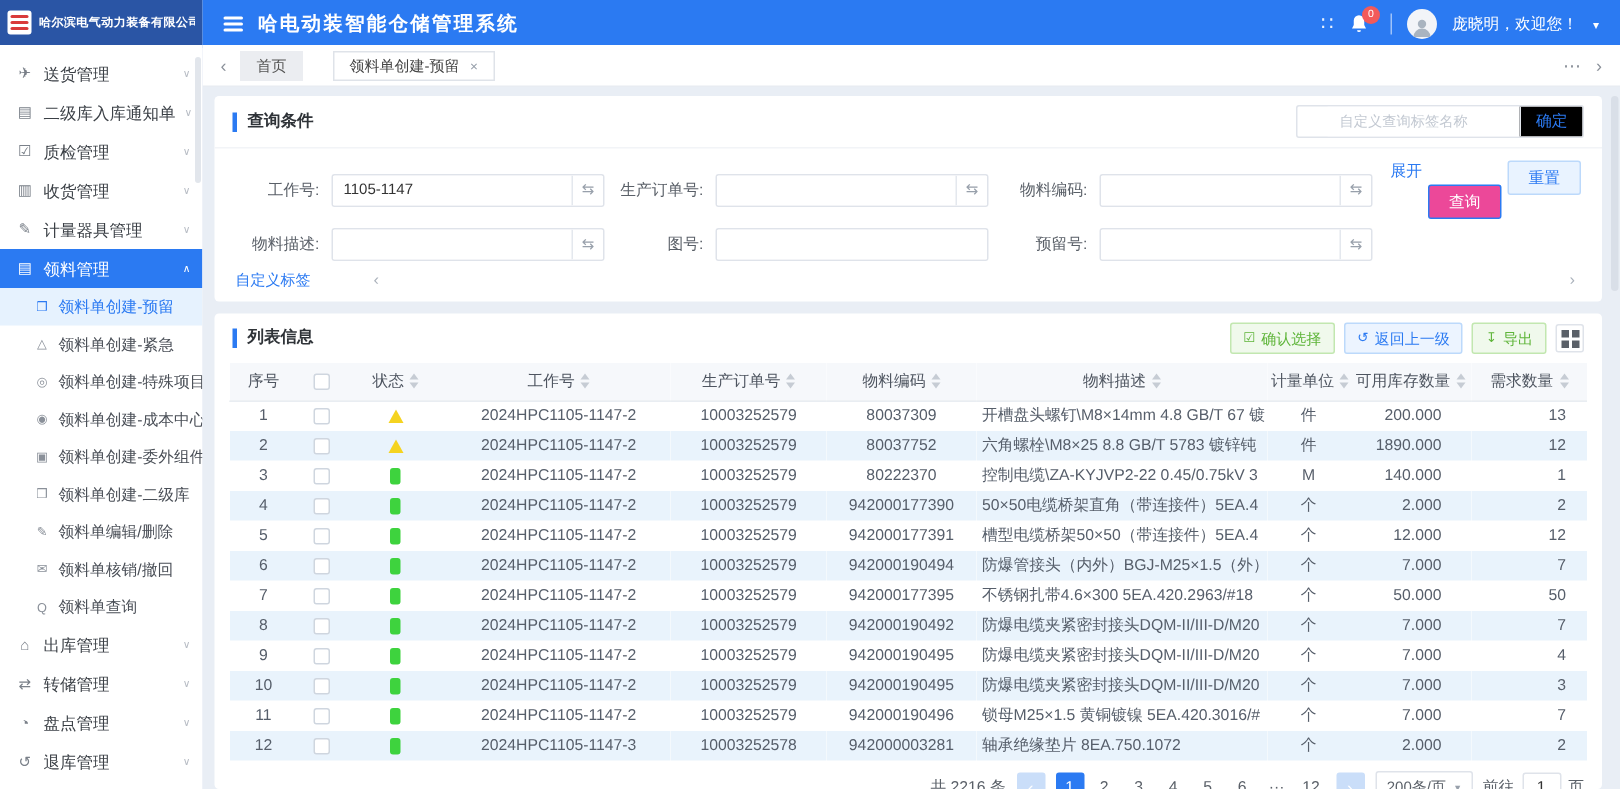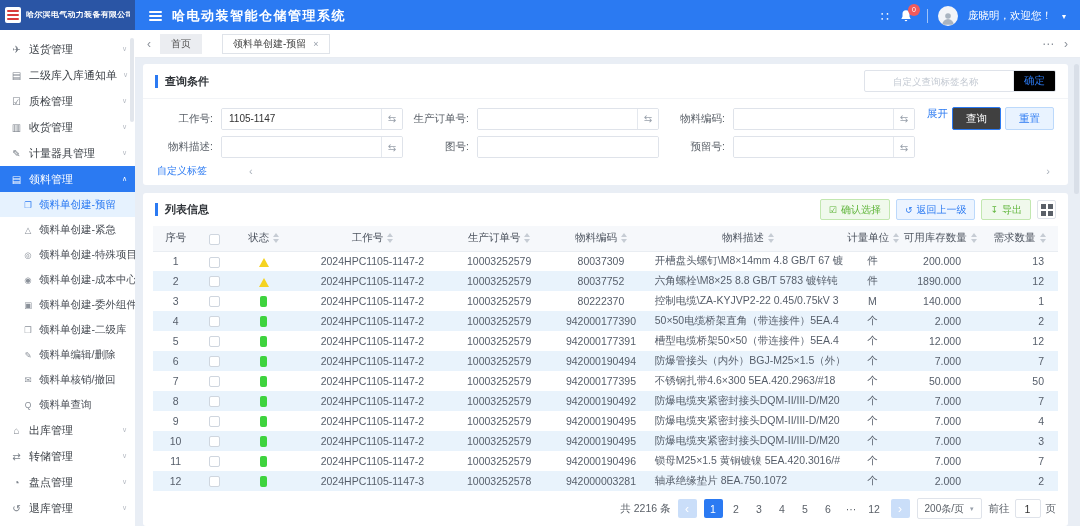--- a/index.html
+++ b/index.html
@@ -68,21 +68,21 @@
   .q-row { display:flex; align-items:center; margin-bottom:6px; }
   .q-fields { display:flex; align-items:center; }
   .q-field { display:flex; align-items:center; width:256px;justify-content:center; }
   .q-label { width:64px; min-width:64px; text-align:right; font-size:10.5px; color:#5a6068; padding-right:8px; white-space:nowrap; }
   .q-wrap { display:flex; flex:1; height:22px; border:1px solid #dfe3ea; border-radius:2px; overflow:hidden; background:#fff; margin-right:10px; }
   .q-input { border:none; outline:none; flex:1; min-width:0; font-size:10px; padding:0 7px; color:#333; }
   .q-suffix { width:21px; min-width:21px; border-left:1px solid #e4e8ee; display:flex; align-items:center; justify-content:center; color:#98a0ab; font-size:10px; background:#fff; cursor:pointer; }
   .q-actions { margin-left:auto; display:flex; gap:4px; }
   .expand-link { color:#2b7af2; font-size:10.5px; cursor:pointer; white-space:nowrap; }
   .btn { font-size:10.5px; height:23px; padding:0 13px; border-radius:2px; cursor:pointer; white-space:nowrap; }
-  .btn-primary { background:#404040; border:1px solid #2b7af2; color:#fff; }
+  .btn-primary { background:#ec4899; border:1px solid #2b7af2; color:#fff;margin-top:16px; }
   .btn-soft { background:#e9f3ff; border:1px solid #bcd9fb; color:#2b7af2; }
   .q-row3 { display:flex; align-items:center; padding:0 0 7px; }
   .custom-tag-link { color:#2b7af2; font-size:10px; cursor:pointer; text-decoration:none; }
   .tagnav { color:#aab1bb; font-size:11px; cursor:pointer; }
   .tagnav.left { margin-left:42px; }
   .tagnav.right { margin-left:auto; margin-right:4px; }
 
   
   .list-panel { flex:1; display:flex; flex-direction:column; padding:6px 10px 3px; min-height:0; }
   .panel-head2 { display:flex; align-items:center; margin:0 2px 6px; }

